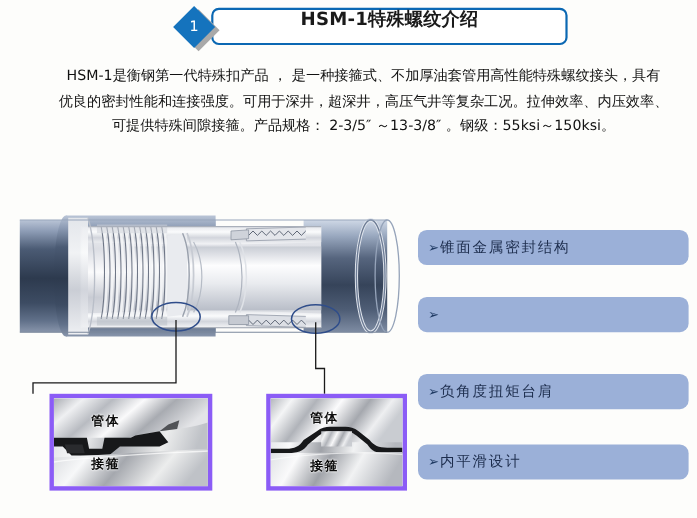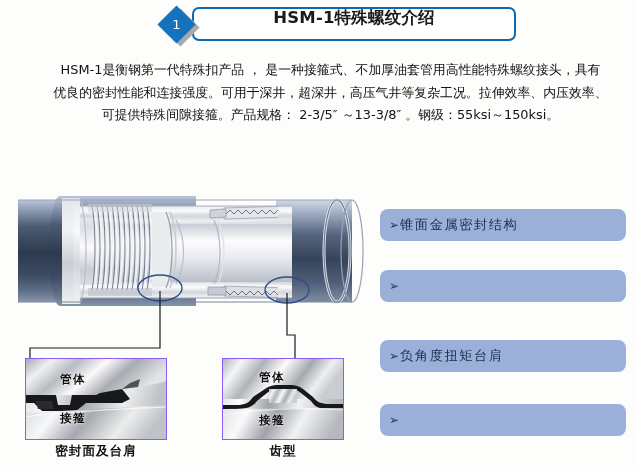--- a/index.html
+++ b/index.html
@@ -51,22 +51,22 @@
   
   #pipe-wrap{position:absolute;left:0px;top:190px;width:372px;height:130px;}
   #pipe-svg{display:block;}
 
   
   #leaders{position:absolute;left:0px;top:280px;width:372px;height:90px;}
 
   
   .detail{position:absolute;}
   .detail-box{
-    border:1px solid #8b5cf6;
-    position:relative;overflow:hidden;
+    border:4px solid #8b5cf6;
+    position:relative;overflow:hidden;margin-left:20px;
   }
   .detail-cap{
     text-align:center;font-size:12.6px;font-weight:bold;color:#111;
     margin-top:3px;letter-spacing:1px;
   }
   .lbl{
     position:absolute;font-size:11.6px;font-weight:bold;color:#0d0d0d;
     letter-spacing:1.5px;text-shadow:0 0 2px #fff,0 0 2px #fff;
   }
 
@@ -300,21 +300,20 @@
 
         <path d="M10,42 L26,42 L28,50 L12,50 Z" fill="#2a2b2e"></path>
 
         <path d="M0,54 L140,46 L140,80 L0,80 Z" fill="url(#dgB)"></path>
         <path d="M0,58 C40,52 100,50 140,48" stroke="#ffffff" stroke-width="1.2" fill="none" opacity="0.7"></path>
         <path d="M96,30 L104,24 L114,20 L112,28 Z" fill="#3b3d41" opacity="0.85"></path>
       </svg>
       <div class="lbl" style="left:34px;top:13px;">管体</div>
       <div class="lbl" style="left:34px;top:52px;">接箍</div>
     </div>
-    <div class="detail-cap">密封面及台肩</div>
   </div>
 
   <div class="detail" id="detail-right">
     <div class="detail-box">
       <svg width="120" height="80" viewBox="0 0 120 80">
         <defs>
           <linearGradient id="dgC" x1="0" y1="0" x2="1" y2="0.25">
             <stop offset="0.00" stop-color="#b2b5bb"></stop>
             <stop offset="0.16" stop-color="#f4f5f6"></stop>
             <stop offset="0.34" stop-color="#b0b3b9"></stop>
@@ -337,31 +336,31 @@
 
         <path d="M0,46 L14,46 C22,46 26,44 30,38 L42,30 C46,27 50,26 54,26 L68,26 C72,26 76,27 80,30 L90,38 C94,43 98,45 106,45 L120,45 L120,50 L106,50 C96,50 92,48 88,42 L78,34 C74,31 72,30 68,30 L54,30 C50,30 48,31 44,34 L34,42 C30,48 24,50 14,50 L0,50 Z" fill="#17181a"></path>
 
         <path d="M0,50 L120,49 L120,80 L0,80 Z" fill="url(#dgD)"></path>
         <path d="M0,56 C36,50 84,48 120,51" stroke="#ffffff" stroke-width="1.1" fill="none" opacity="0.6"></path>
         <path d="M46,30 L74,30 L74,44 L46,44 Z" fill="url(#dgC)" opacity="0.95"></path>
       </svg>
       <div class="lbl" style="left:36px;top:11px;">管体</div>
       <div class="lbl" style="left:36px;top:54px;">接箍</div>
     </div>
-    <div class="detail-cap">齿型</div>
   </div>
 
   <div class="bullet" id="b0">
     <span class="arrow">➢</span>
     <span class="btext">锥面金属密封结构</span>
   </div>
   <div class="bullet" id="b1">
     <span class="arrow">➢</span>
   </div>
   <div class="bullet" id="b2">
     <span class="arrow">➢</span>
     <span class="btext">负角度扭矩台肩</span>
   </div>
   <div class="bullet" id="b3">
     <span class="arrow">➢</span>
+    <span class="btext">内平滑设计</span>
   </div>
 
 </div>
 
 </body></html>

